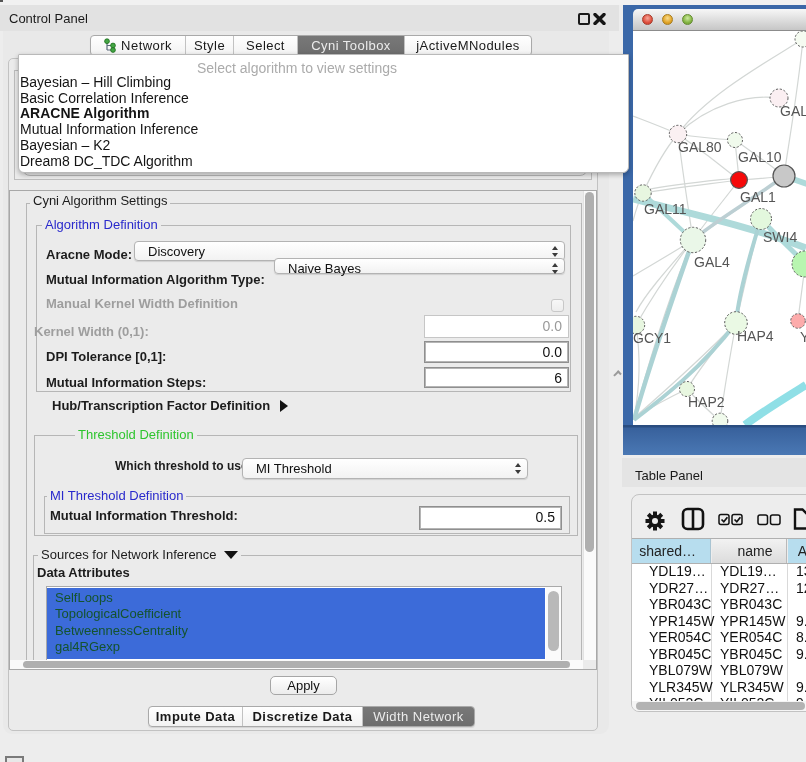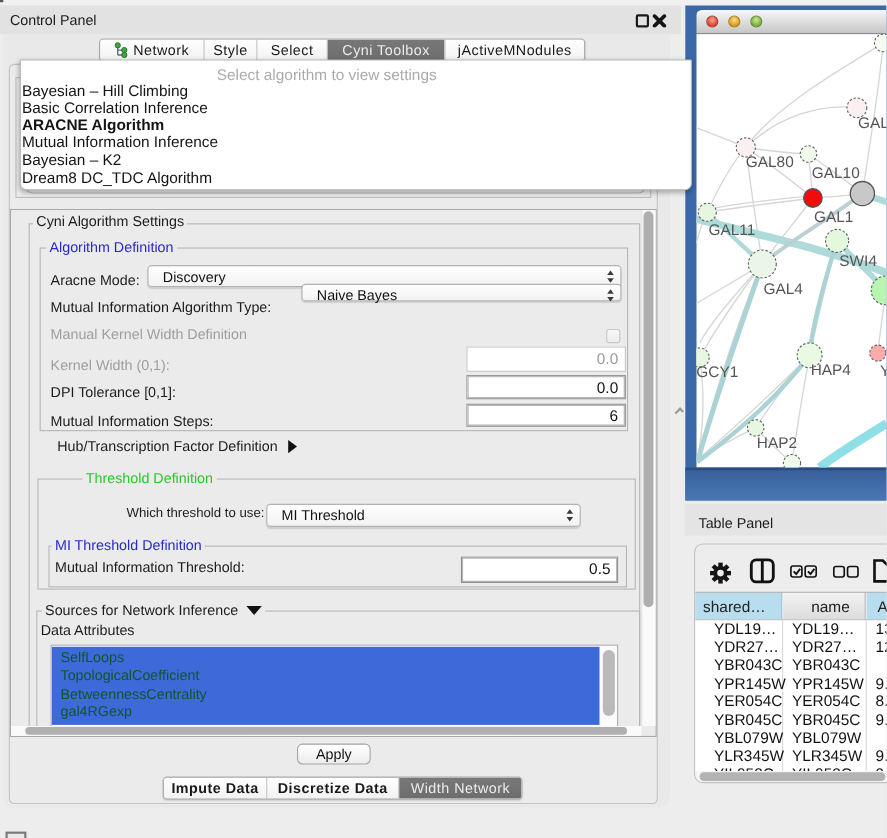--- a/index.html
+++ b/index.html
@@ -1,19 +1,19 @@
 <!DOCTYPE html>
 <html><head>
 <meta charset="utf-8">
 <style>
   * { margin:0; padding:0; box-sizing:border-box; }
   html,body { width:806px; height:762px; overflow:hidden; }
   body { font-family:"Liberation Sans", sans-serif; background:#EDEDED; position:relative; }
   .abs { position:absolute; }
-  .lbl { font-size:13px; font-weight:normal; color:#1c1c1c; white-space:nowrap; }
+  .lbl { font-size:13px; font-weight:bold; color:#1c1c1c; white-space:nowrap; }
   .dis { color:#9e9e9e; }
   .field { position:absolute; background:#fff; border:1px solid #c6c6c6; font-size:14px; text-align:right; padding-right:6px; color:#111; line-height:21px; }
   .field.en { border:1px solid #8f8f8f; box-shadow:inset 0 0 0 1px #b5b5b5; }
   .combo { position:absolute; background:linear-gradient(#ffffff,#f2f2f2); border:1px solid #b3b3b3; border-radius:4px; font-size:13px; color:#111; box-shadow:0 1px 1px rgba(0,0,0,0.12); }
   .combo .ct { position:absolute; left:13px; top:2px; }
   .spn { position:absolute; right:5px; width:8px; }
   .spn .u { position:absolute; left:1px; width:0; height:0; border-left:3px solid transparent; border-right:3px solid transparent; border-bottom:4.5px solid #3a3a3a; top:4px; }
   .spn .d { position:absolute; left:1px; width:0; height:0; border-left:3px solid transparent; border-right:3px solid transparent; border-top:4.5px solid #3a3a3a; top:10.5px; }
   .gbox { position:absolute; border:1px solid #b6b6b6; }
   .gtitle { position:absolute; font-size:13px; background:#ebebeb; padding:0 3px; white-space:nowrap; color:#1c1c1c; }
@@ -81,21 +81,21 @@
         <span class="ct">Naive Bayes</span>
         <span class="spn" style="height:19px;">
           <span class="u"></span>
           <span class="d"></span>
         </span>
       </div>
 
     <div class="lbl dis abs" style="left:36px;top:105px;">Manual Kernel Width Definition</div>
     <div class="abs" style="left:541px;top:108px;width:13px;height:13px;border:1px solid #c8c8c8;border-radius:3px;background:linear-gradient(#f7f7f7,#ededed);"></div>
 
-    <div class="lbl dis abs" style="left:36px;top:133px;text-align:center;">Kernel Width (0,1):</div>
+    <div class="lbl dis abs" style="left:24px;top:133px;text-align:center;">Kernel Width (0,1):</div>
     <div class="field" style="left:414px;top:124px;width:145px;height:23px;color:#9a9a9a;">0.0</div>
 
     <div class="lbl abs" style="left:36px;top:158px;">DPI Tolerance [0,1]:</div>
     <div class="field en" style="left:414px;top:150px;width:145px;height:22px;">0.0</div>
 
     <div class="lbl abs" style="left:36px;top:184px;">Mutual Information Steps:</div>
     <div class="field en" style="left:414px;top:176px;width:145px;height:21px;">6</div>
 
     <div class="lbl abs" style="left:42px;top:207px;">Hub/Transcription Factor Definition <span style="display:inline-block;width:0;height:0;border-top:6px solid transparent;border-bottom:6px solid transparent;border-left:8px solid #111;vertical-align:-2px;margin-left:6px;"></span></div>
 

